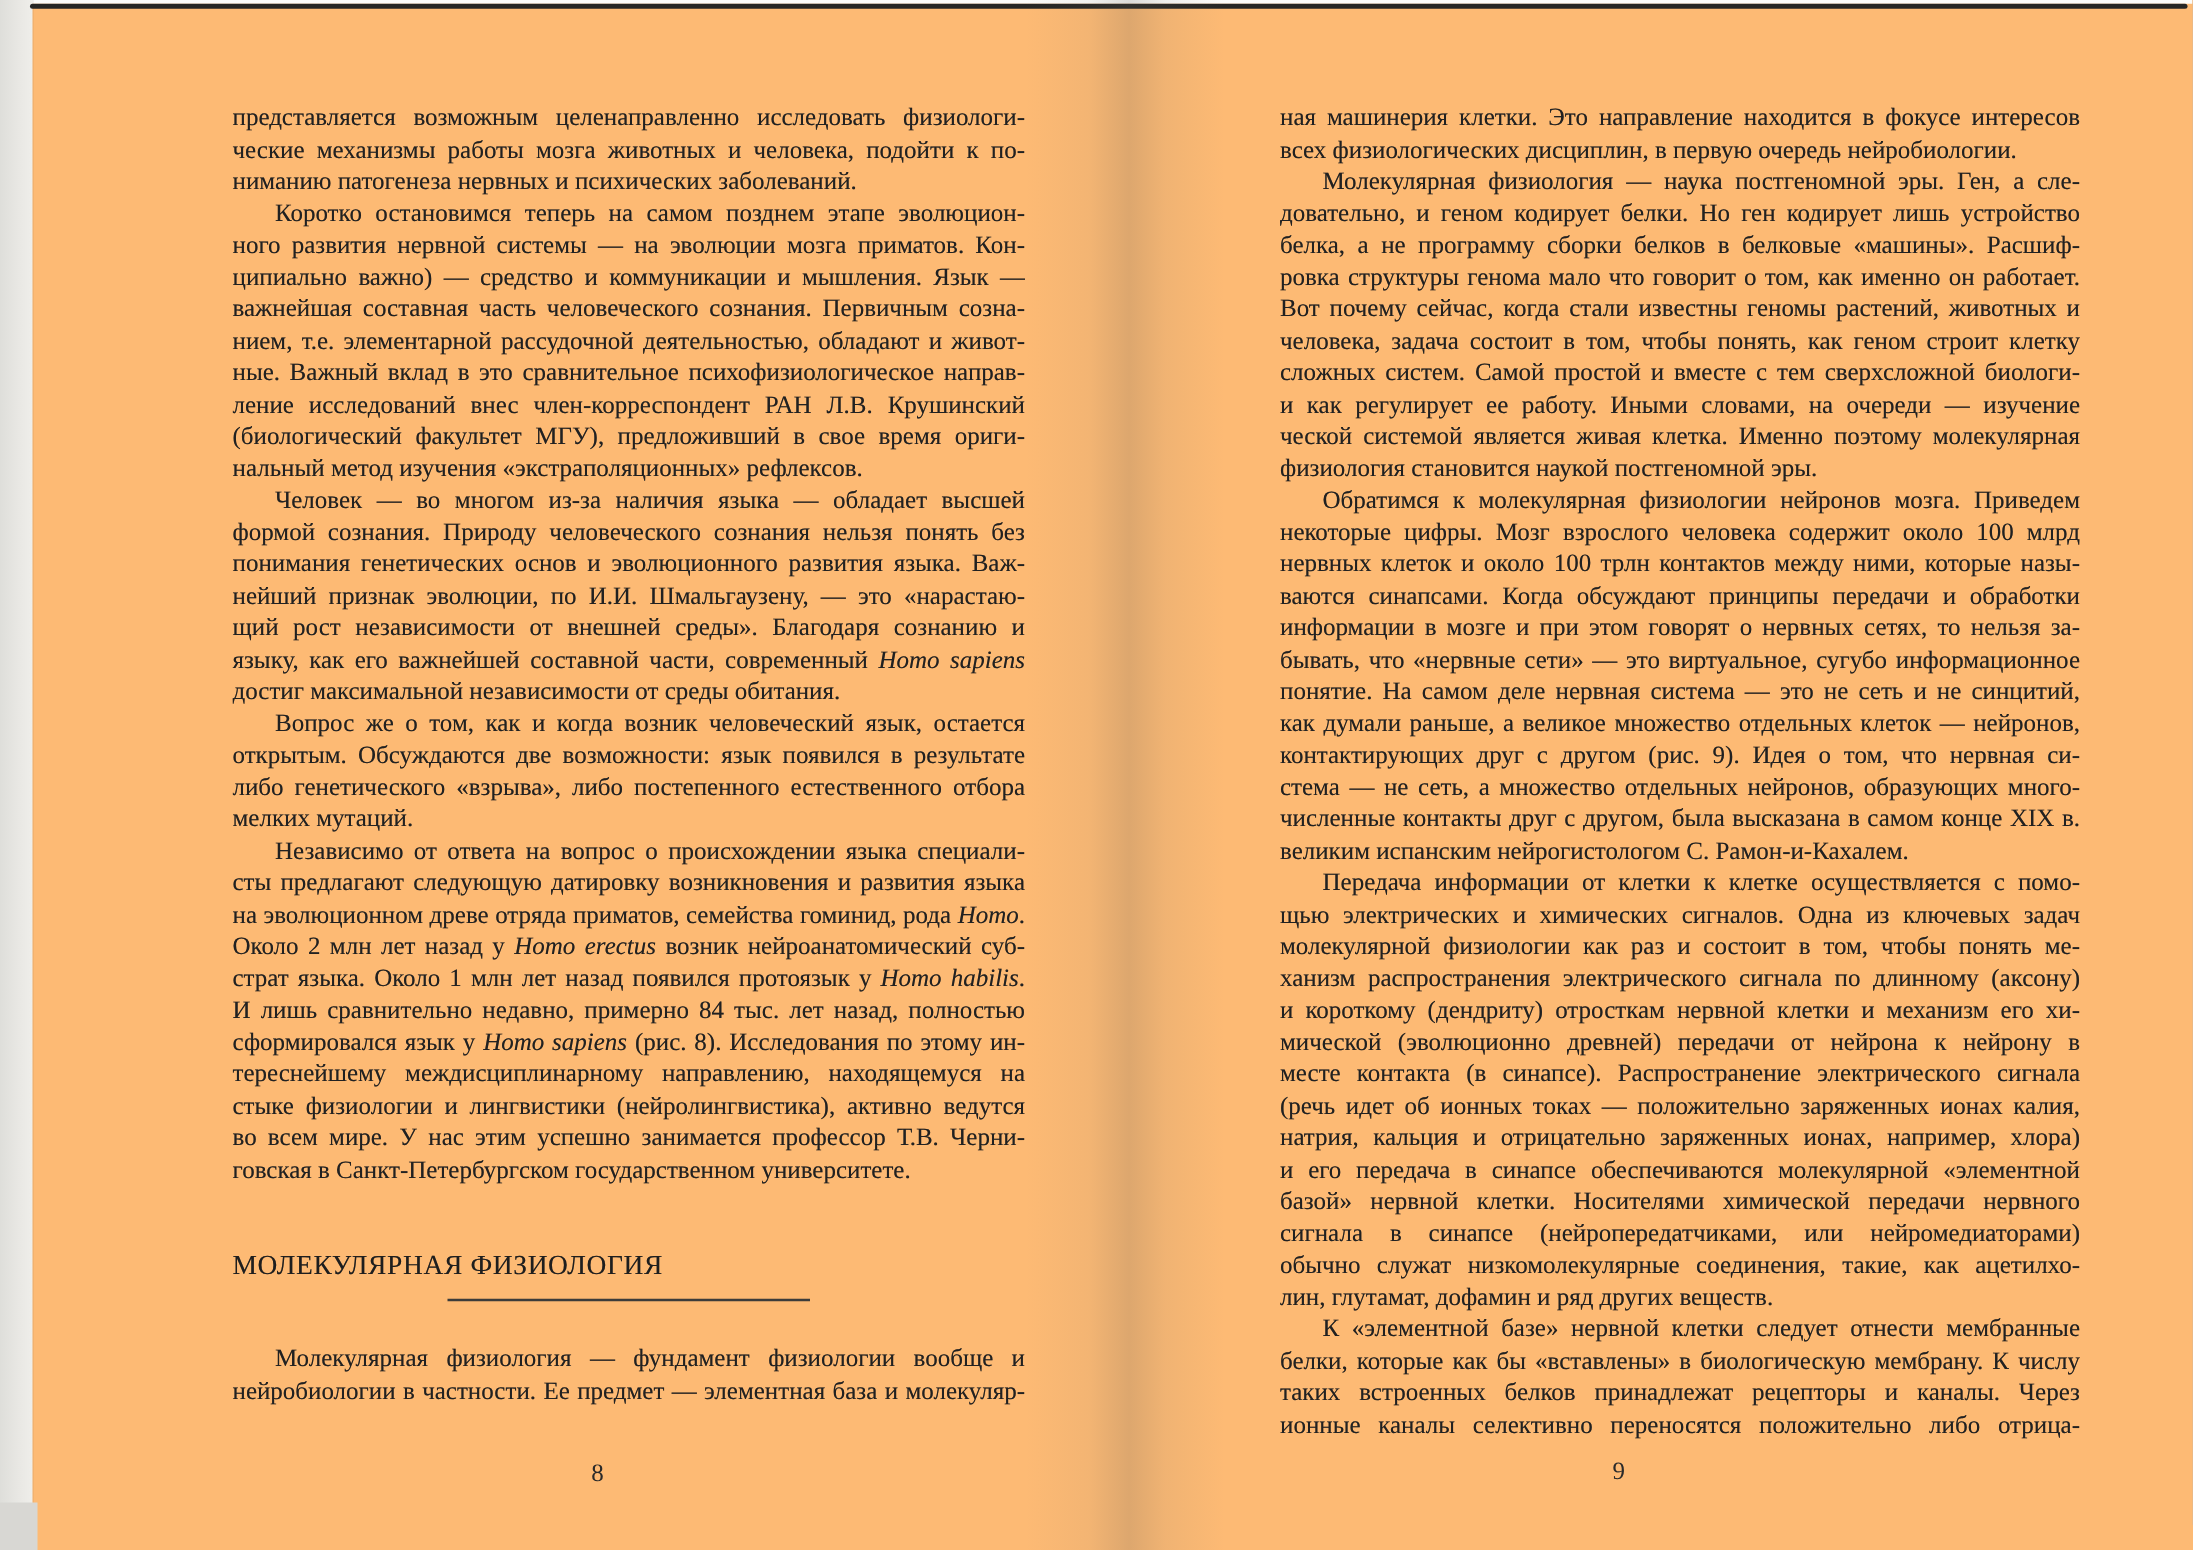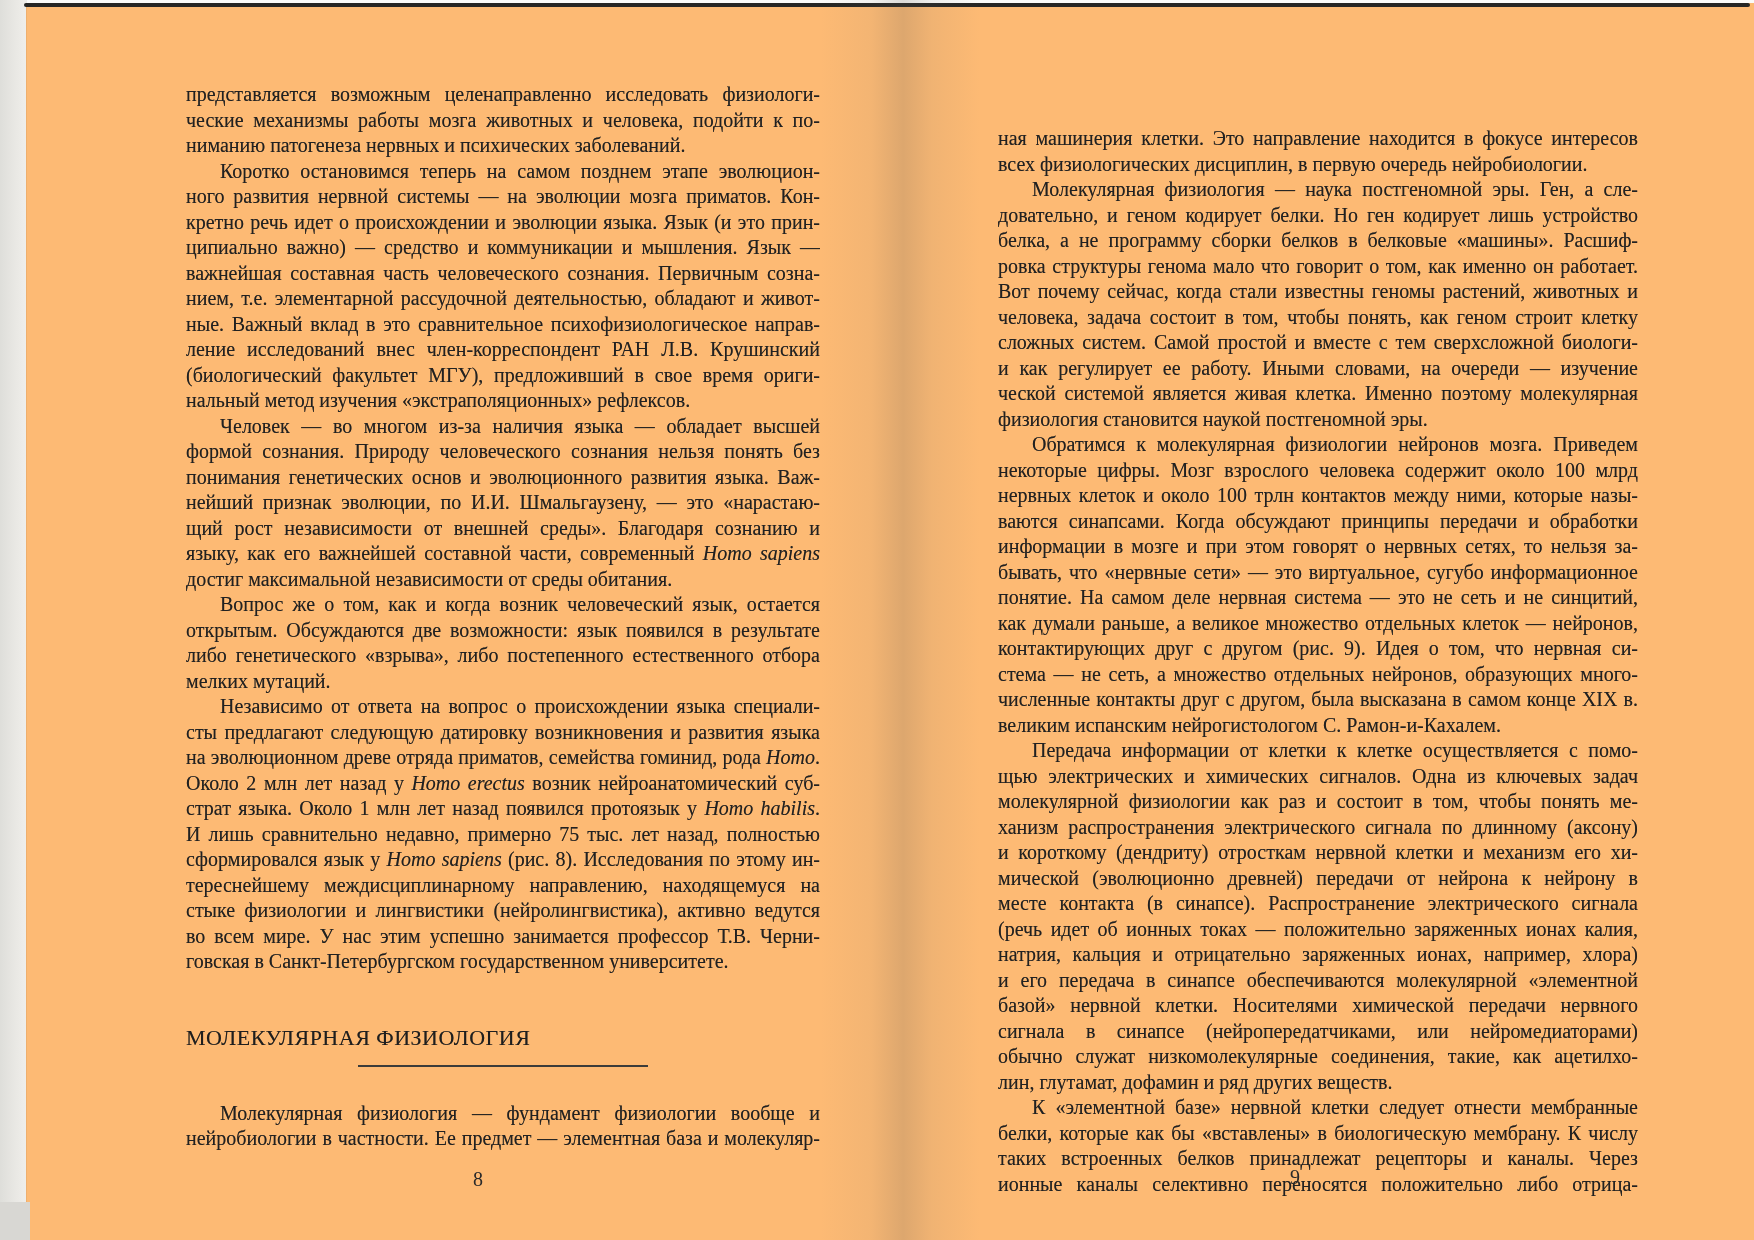--- a/index.html
+++ b/index.html
@@ -13,21 +13,21 @@
   .top-sliver{position:absolute;left:0;top:0;width:1754px;height:3px;background:#fbfbf9;}
   .top-dark-line{position:absolute;left:24px;top:3px;width:1726px;height:4px;background:#262624;border-radius:2px;}
   .gutter{position:absolute;left:820px;top:0;width:160px;height:1240px;
     background:linear-gradient(90deg,rgba(110,108,102,0) 0%,rgba(110,108,102,0.07) 32%,rgba(92,90,86,0.20) 52%,rgba(110,108,102,0.09) 70%,rgba(110,108,102,0) 100%);}
   .corner-patch{position:absolute;left:0;top:1202px;width:30px;height:38px;background:#d8d7d3;}
 
   
   .page-col{position:absolute;top:82px;color:#212121;font-size:20px;
     text-shadow:0 0 0.5px rgba(33,33,33,0.45);}
   #left-col{left:186px;width:634px;}
-  #right-col{left:998px;width:640px;margin-top:44px;}
+  #right-col{left:1024px;width:640px;}
 
   .para{margin:0;}
   .line{height:25.5px;line-height:25.5px;text-align:justify;text-align-last:justify;overflow:hidden;}
   .line.endline{text-align-last:left;}
   .line.indent{text-indent:34px;}
   .line i{margin-top:48px;}
 
   .heading{margin-top:48px;font-size:22px;line-height:30px;text-align:left;letter-spacing:0.5px;color:#1e1e1e;}
   .heading-rule{width:290px;height:2px;background:#3c3c3a;margin:12px auto 0 auto;}
   .heading-rule + .para{margin-top:34px;}
@@ -49,21 +49,20 @@
 
   <div id="left-col" class="page-col">
       <div class="para">
         <div class="line">представляется возможным целенаправленно исследовать физиологи-</div>
         <div class="line">ческие механизмы работы мозга животных и человека, подойти к по-</div>
         <div class="line endline">ниманию патогенеза нервных и психических заболеваний.</div>
       </div>
       <div class="para">
         <div class="line indent">Коротко остановимся теперь на самом позднем этапе эволюцион-</div>
         <div class="line">ного развития нервной системы — на эволюции мозга приматов. Кон-</div>
-        <div class="line">кретно речь идет о происхождении и эволюции языка. Язык (и это прин-</div>
         <div class="line">ципиально важно) — средство и коммуникации и мышления. Язык —</div>
         <div class="line">важнейшая составная часть человеческого сознания. Первичным созна-</div>
         <div class="line">нием, т.е. элементарной рассудочной деятельностью, обладают и живот-</div>
         <div class="line">ные. Важный вклад в это сравнительное психофизиологическое направ-</div>
         <div class="line">ление исследований внес член-корреспондент РАН Л.В. Крушинский</div>
         <div class="line">(биологический факультет МГУ), предложивший в свое время ориги-</div>
         <div class="line endline">нальный метод изучения «экстраполяционных» рефлексов.</div>
       </div>
       <div class="para">
         <div class="line indent">Человек — во многом из-за наличия языка — обладает высшей</div>
@@ -79,21 +78,21 @@
         <div class="line">открытым. Обсуждаются две возможности: язык появился в результате</div>
         <div class="line">либо генетического «взрыва», либо постепенного естественного отбора</div>
         <div class="line endline">мелких мутаций.</div>
       </div>
       <div class="para">
         <div class="line indent">Независимо от ответа на вопрос о происхождении языка специали-</div>
         <div class="line">сты предлагают следующую датировку возникновения и развития языка</div>
         <div class="line">на эволюционном древе отряда приматов, семейства гоминид, рода <i>Homo</i>.</div>
         <div class="line">Около 2 млн лет назад у <i>Homo erectus</i> возник нейроанатомический суб-</div>
         <div class="line">страт языка. Около 1 млн лет назад появился протоязык у <i>Homo habilis</i>.</div>
-        <div class="line">И лишь сравнительно недавно, примерно 75 тыс. лет назад, полностью</div>
+        <div class="line">И лишь сравнительно недавно, примерно 84 тыс. лет назад, полностью</div>
         <div class="line">сформировался язык у <i>Homo sapiens</i> (рис. 8). Исследования по этому ин-</div>
         <div class="line">тереснейшему междисциплинарному направлению, находящемуся на</div>
         <div class="line">стыке физиологии и лингвистики (нейролингвистика), активно ведутся</div>
         <div class="line">во всем мире. У нас этим успешно занимается профессор Т.В. Черни-</div>
         <div class="line endline">говская в Санкт-Петербургском государственном университете.</div>
       </div>
       <div class="heading">МОЛЕКУЛЯРНАЯ ФИЗИОЛОГИЯ</div>
       <div class="heading-rule"></div>
       <div class="para">
         <div class="line indent">Молекулярная физиология — фундамент физиологии вообще и</div>

